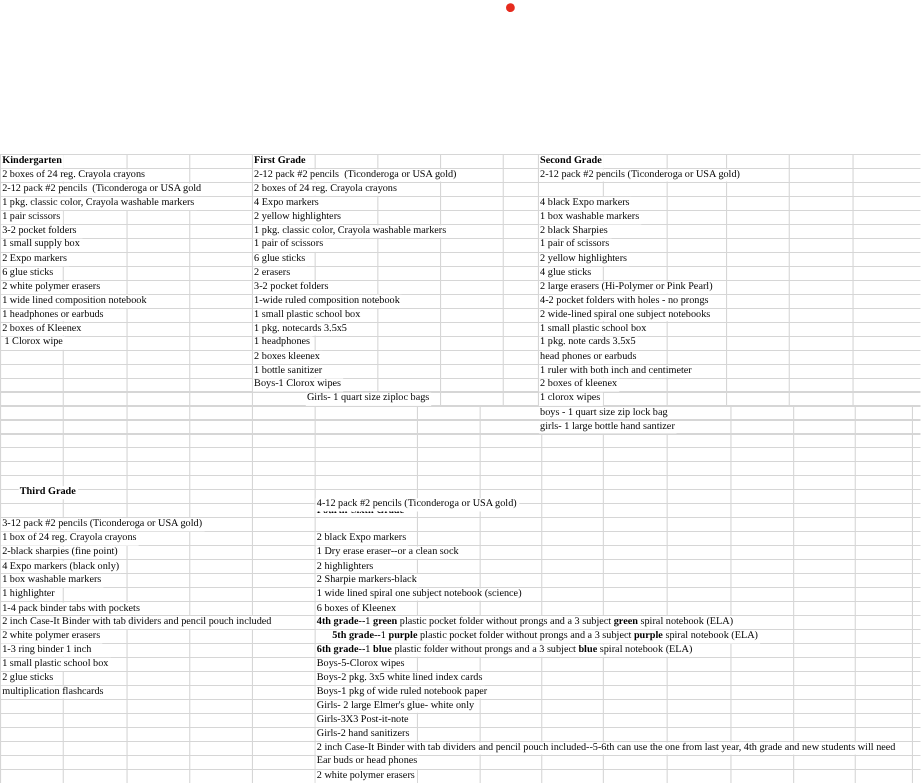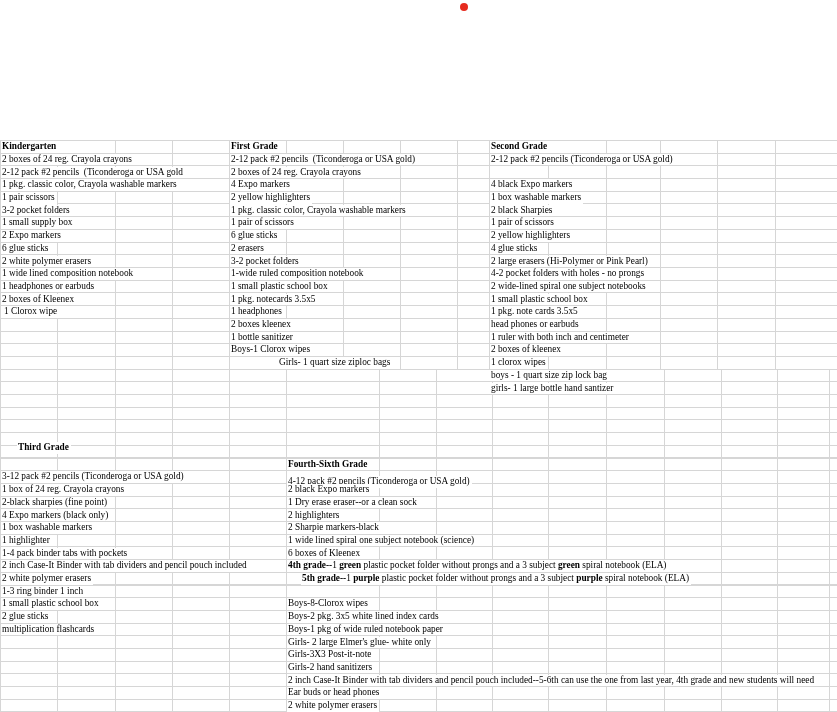--- a/index.html
+++ b/index.html
@@ -130,30 +130,31 @@
         <div class="cell" style="top: 382.2px; left: 1px;"><span class="txt">1 box washable markers</span></div>
         <div class="cell" style="top: 394.9px; left: 1px;"><span class="txt">1 highlighter</span></div>
         <div class="cell" style="top: 407.6px; left: 1px;"><span class="txt">1-4 pack binder tabs with pockets</span></div>
         <div class="cell" style="top: 420.3px; left: 1px;"><span class="txt">2 inch Case-It Binder with tab dividers and pencil pouch included</span></div>
         <div class="cell" style="top: 433px; left: 1px;"><span class="txt">2 white polymer erasers</span></div>
         <div class="cell" style="top: 445.7px; left: 1px; text-decoration: underline;"><span class="txt">1-3 ring binder 1 inch</span></div>
         <div class="cell" style="top: 458.4px; left: 1px;"><span class="txt">1 small plastic school box</span></div>
         <div class="cell" style="top: 471.1px; left: 1px;"><span class="txt">2 glue sticks</span></div>
         <div class="cell" style="top: 483.8px; left: 1px;"><span class="txt">multiplication flashcards</span></div>
         <div class="cell hdr" style="top: 318.7px; left: 287px;"><span class="txt">Fourth-Sixth Grade</span></div>
-        <div class="cell" style="top: 336px; left: 287px;"><span class="txt">4-12 pack #2 pencils (Ticonderoga or USA gold)</span></div>
+        <div class="cell" style="top: 313px; left: 287px;"><span class="txt">4-12 pack #2 pencils (Ticonderoga or USA gold)</span></div>
         <div class="cell" style="top: 344.1px; left: 287px;"><span class="txt">2 black Expo markers</span></div>
         <div class="cell" style="top: 356.8px; left: 287px;"><span class="txt">1 Dry erase eraser--or a clean sock</span></div>
         <div class="cell" style="top: 369.5px; left: 287px;"><span class="txt">2 highlighters</span></div>
         <div class="cell" style="top: 382.2px; left: 287px;"><span class="txt">2 Sharpie markers-black</span></div>
         <div class="cell" style="top: 394.9px; left: 287px;"><span class="txt">1 wide lined spiral one subject notebook (science)</span></div>
         <div class="cell" style="top: 407.6px; left: 287px;"><span class="txt">6 boxes of Kleenex</span></div>
         <div class="cell" style="top: 420.3px; left: 287px;"><span class="txt"><span class="b">4th grade--</span><span>1 </span><span class="b">green</span><span> plastic pocket folder without prongs and a 3 subject </span><span class="b">green</span><span> spiral notebook (ELA)</span></span></div>
         <div class="cell" style="top: 433px; left: 287px; margin-left: 14px;"><span class="txt"><span class="b">5th grade--</span><span>1 </span><span class="b">purple</span><span> plastic pocket folder without prongs and a 3 subject </span><span class="b">purple</span><span> spiral notebook (ELA)</span></span></div>
-        <div class="cell" style="top: 458.4px; left: 287px;"><span class="txt">Boys-8-Clorox wipes</span></div>
+        <div class="cell" style="top: 445.7px; left: 287px;"><span class="txt"><span class="b">6th grade--</span><span>1 </span><span class="b">blue</span><span> plastic folder without prongs and a 3 subject </span><span class="b">blue</span><span> spiral notebook (ELA)</span></span></div>
+        <div class="cell" style="top: 458.4px; left: 287px;"><span class="txt">Boys-5-Clorox wipes</span></div>
         <div class="cell" style="top: 471.1px; left: 287px;"><span class="txt">Boys-2 pkg. 3x5 white lined index cards</span></div>
         <div class="cell" style="top: 483.8px; left: 287px;"><span class="txt">Boys-1 pkg of wide ruled notebook paper</span></div>
         <div class="cell" style="top: 496.5px; left: 287px;"><span class="txt">Girls- 2 large Elmer's glue- white only</span></div>
         <div class="cell" style="top: 509.2px; left: 287px;"><span class="txt">Girls-3X3 Post-it-note</span></div>
         <div class="cell" style="top: 521.9px; left: 287px;"><span class="txt">Girls-2 hand sanitizers</span></div>
         <div class="cell" style="top: 534.6px; left: 287px;"><span class="txt">2 inch Case-It Binder with tab dividers and pencil pouch included--5-6th can use the one from last year, 4th grade and new students will need</span></div>
         <div class="cell" style="top: 547.3px; left: 287px;"><span class="txt">Ear buds or head phones</span></div>
         <div class="cell" style="top: 560px; left: 287px;"><span class="txt">2 white polymer erasers</span></div>
       </div>
   </div>

